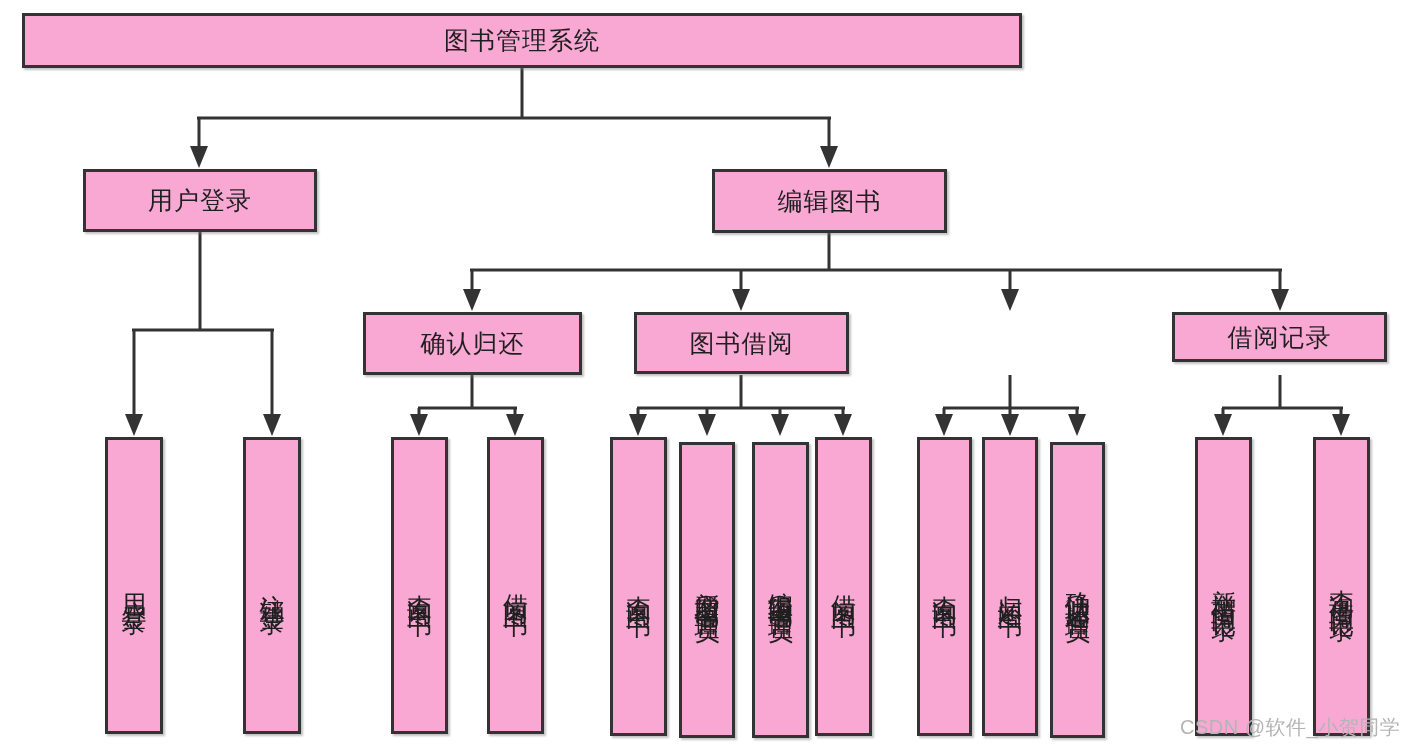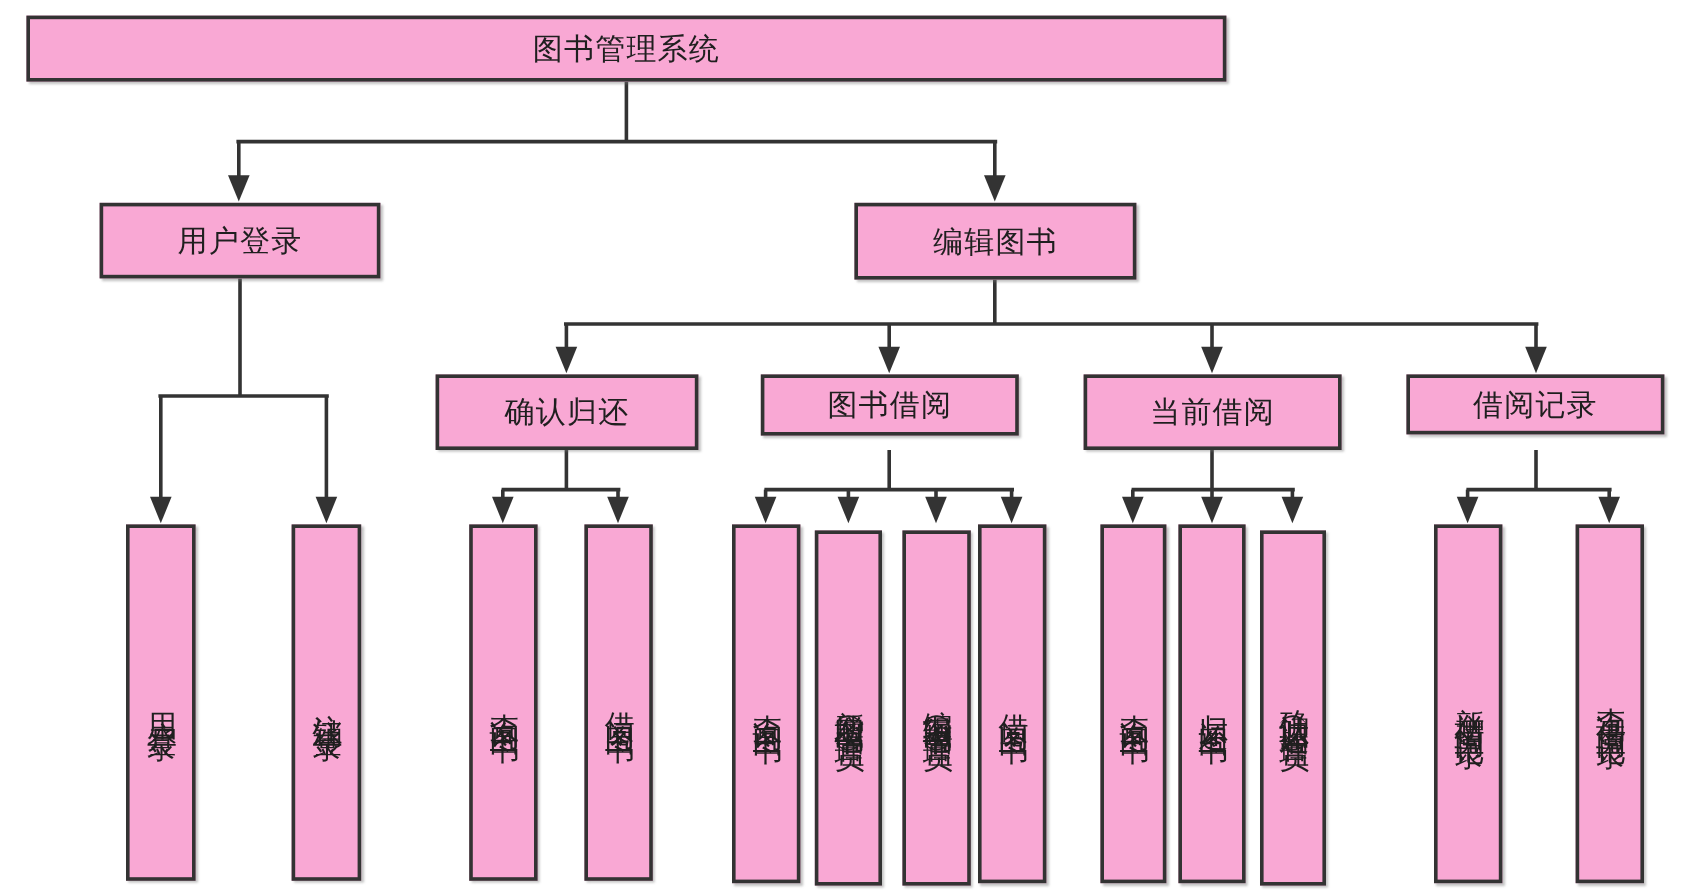--- a/index.html
+++ b/index.html
@@ -115,25 +115,22 @@
   <div class="node" style="left:83px;top:169px;width:234px;height:63px">
     <span class="hlabel">用户登录</span>
   </div>
   <div class="node" style="left:712px;top:169px;width:235px;height:64px">
     <span class="hlabel">编辑图书</span>
   </div>
 
   <div class="node" style="left:363px;top:312px;width:219px;height:63px">
     <span class="hlabel">确认归还</span>
   </div>
-  <div class="node" style="left:634px;top:312px;width:215px;height:51px">
+  <div class="node" style="left:634px;top:312px;width:215px;height:62px">
     <span class="hlabel">图书借阅</span>
-  </div>
-  <div class="node" style="left:903px;top:312px;width:215px;height:63px">
-    <span class="hlabel">当前借阅</span>
   </div>
   <div class="node" style="left:1172px;top:312px;width:215px;height:50px">
     <span class="hlabel">借阅记录</span>
   </div>
 
   <div class="node" style="left:105px;top:437px;width:58px;height:297px">
     <span class="vlabel">用户登录</span>
   </div>
   <div class="node" style="left:243px;top:437px;width:58px;height:297px">
     <span class="vlabel">注销登录</span>
@@ -169,14 +166,15 @@
     <span class="vlabel tight">确认归还（管理员）</span>
   </div>
 
   <div class="node" style="left:1195px;top:437px;width:57px;height:299px">
     <span class="vlabel">新增借阅记录</span>
   </div>
   <div class="node" style="left:1313px;top:437px;width:57px;height:299px">
     <span class="vlabel">查询借阅记录</span>
   </div>
 
+  <div class="watermark">CSDN @软件_小贺同学</div>
 
 </div>
 
 </body></html>

